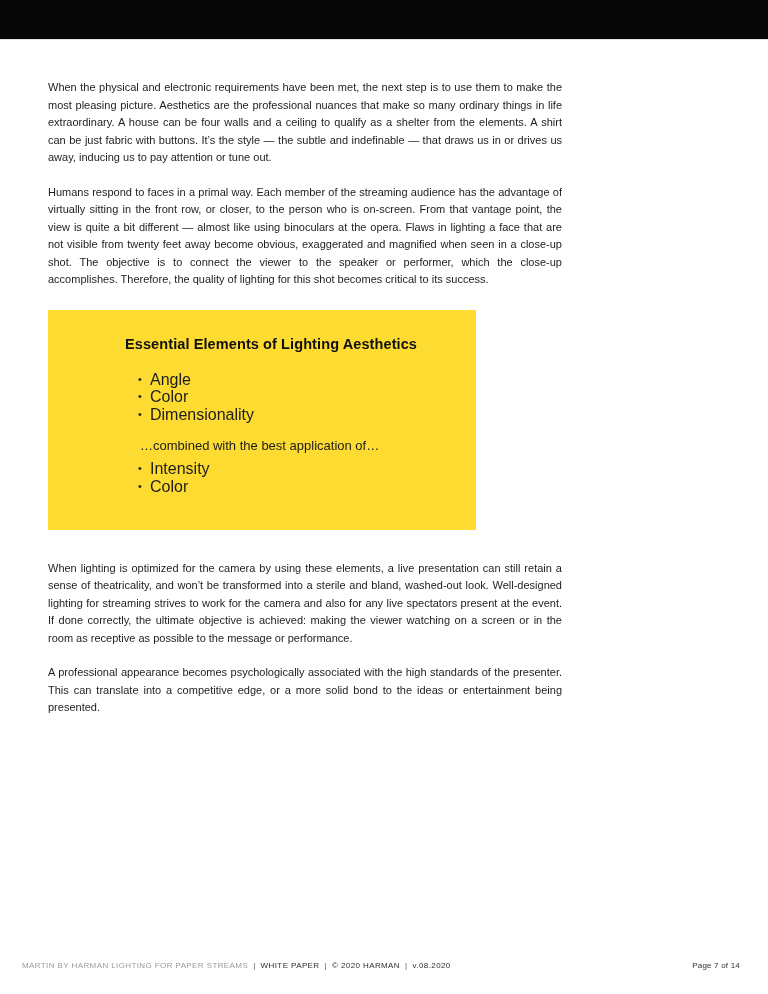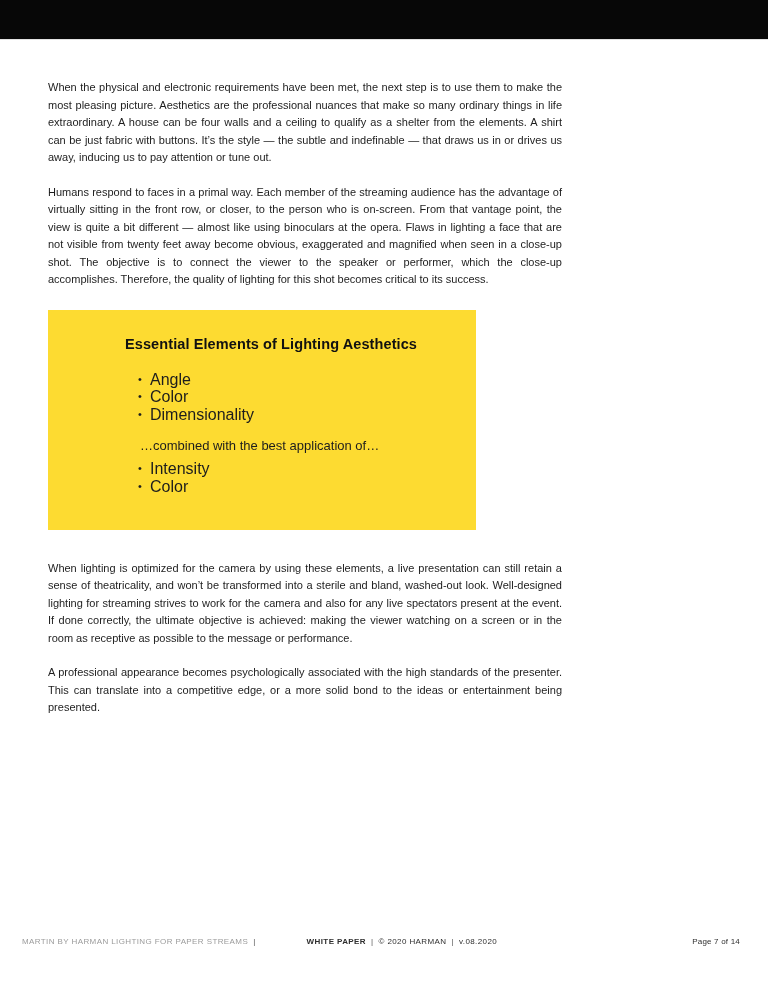--- a/index.html
+++ b/index.html
@@ -93,22 +93,22 @@
     right: 28px;
     display: flex;
     justify-content: space-between;
     align-items: baseline;
     font-size: 8px;
     letter-spacing: 0.4px;
   }
   .footer-left { display: flex; gap: 5px; align-items: baseline; white-space: nowrap; }
   .f-muted { color: #9b9b9b; }
   .f-sep { color: #555555; }
-  .f-bold { color: #2e2e2e; font-weight: bold; margin-left: 46px; }
-  .f-dark { color: #2e2e2e; }
+  .f-bold { color: #2e2e2e; font-weight: normal; }
+  .f-dark { color: #2e2e2e; margin-top: 24px; }
   .f-page { color: #2e2e2e; letter-spacing: 0.2px; }
 </style>
 </head>
 <body>
 
 <div class="topbar" style="background: rgb(7, 7, 7);"></div>
 
 <div class="content">
 
 

